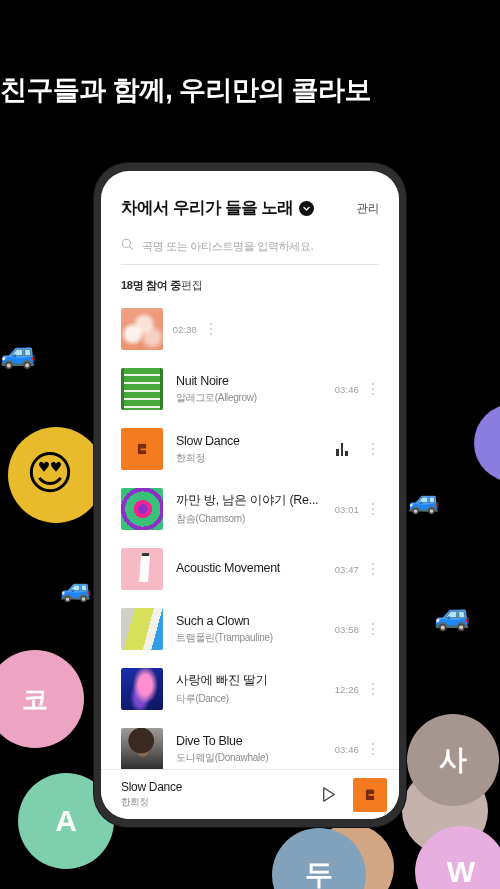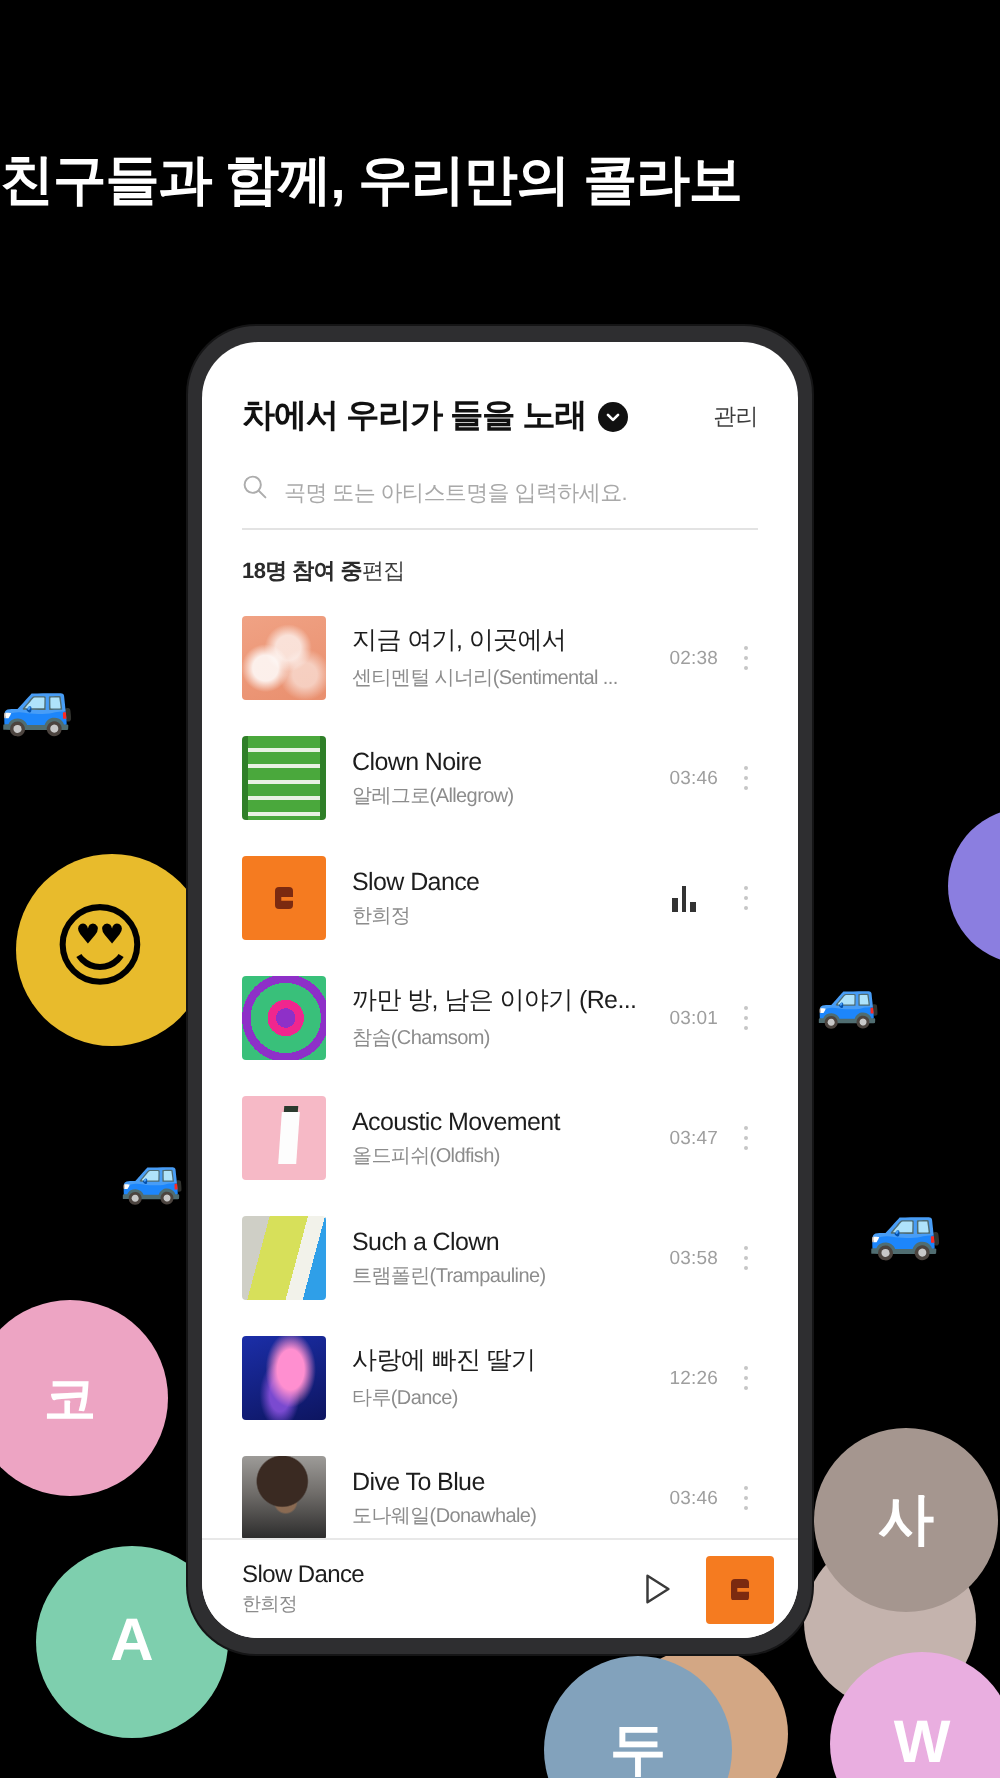--- a/index.html
+++ b/index.html
@@ -254,35 +254,31 @@
     </div>
 
     <div class="meta-row">
       <div class="participants">18명 참여 중</div>
       <div class="edit-btn">편집</div>
     </div>
 
     <div class="track-list" id="track-list">
         <div class="track">
           <div class="art art-clouds"></div>
-          <div class="track-text">
-            <div class="t-title">지금 여기, 이곳에서</div>
-            <div class="t-artist">센티멘털 시너리(Sentimental ...</div>
-          </div>
           <div class="t-dur">02:38</div>
           <div class="kebab">
             <span></span>
             <span></span>
             <span></span>
           </div>
         </div>
         <div class="track">
           <div class="art art-green-stripes"></div>
           <div class="track-text">
-            <div class="t-title">Clown Noire</div>
+            <div class="t-title">Nuit Noire</div>
             <div class="t-artist">알레그로(Allegrow)</div>
           </div>
           <div class="t-dur">03:46</div>
           <div class="kebab">
             <span></span>
             <span></span>
             <span></span>
           </div>
         </div>
         <div class="track">
@@ -312,21 +308,20 @@
           <div class="kebab">
             <span></span>
             <span></span>
             <span></span>
           </div>
         </div>
         <div class="track">
           <div class="art art-pink"></div>
           <div class="track-text">
             <div class="t-title">Acoustic Movement</div>
-            <div class="t-artist">올드피쉬(Oldfish)</div>
           </div>
           <div class="t-dur">03:47</div>
           <div class="kebab">
             <span></span>
             <span></span>
             <span></span>
           </div>
         </div>
         <div class="track">
           <div class="art art-clown"></div>

